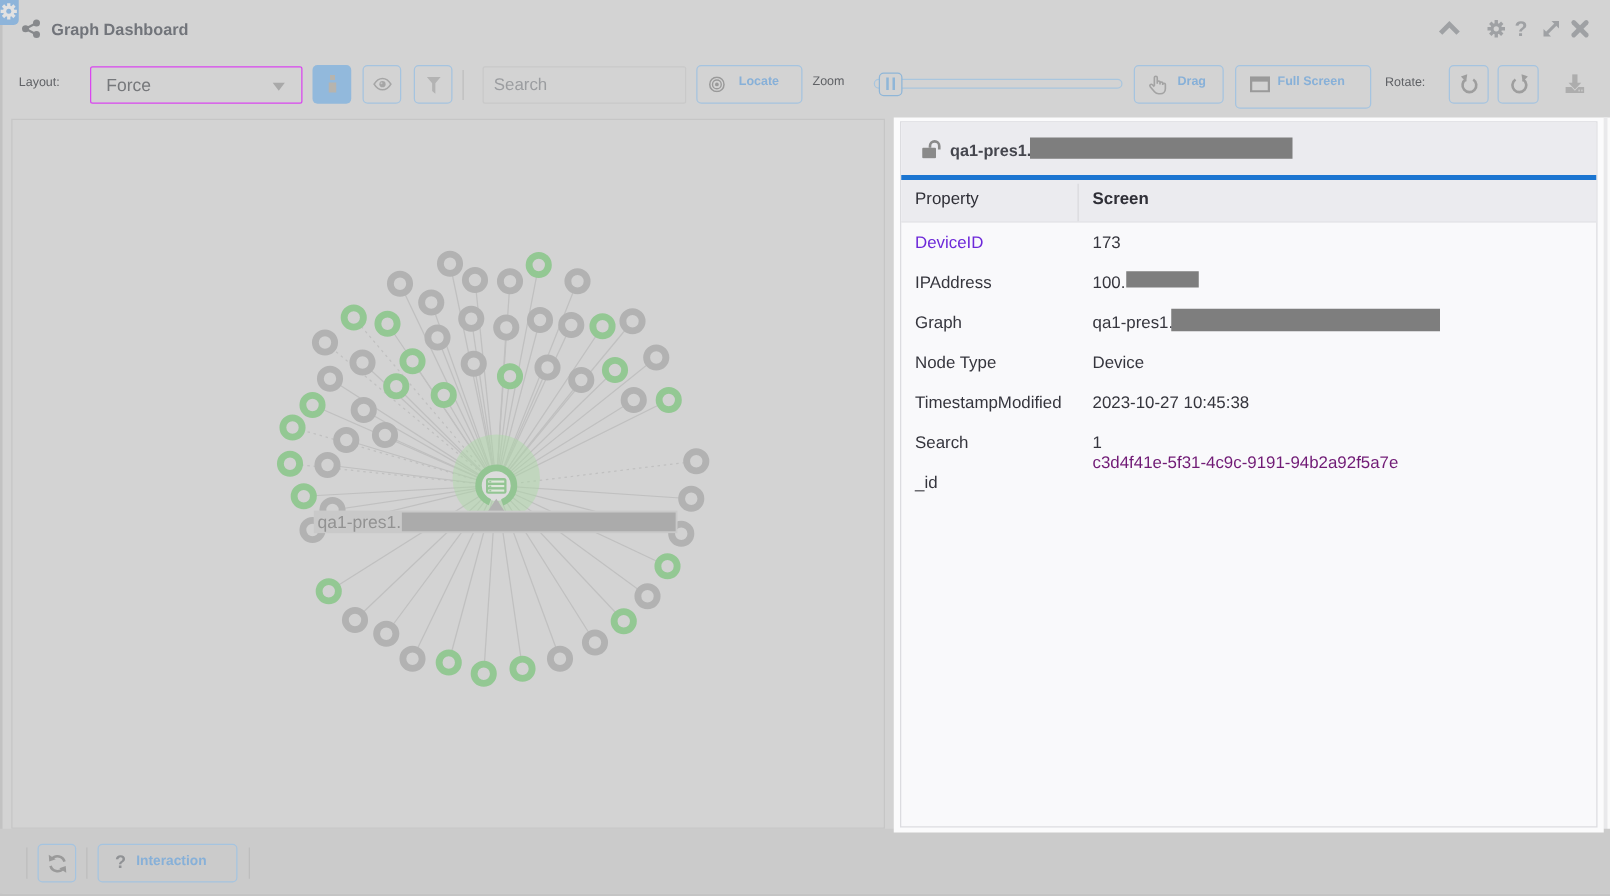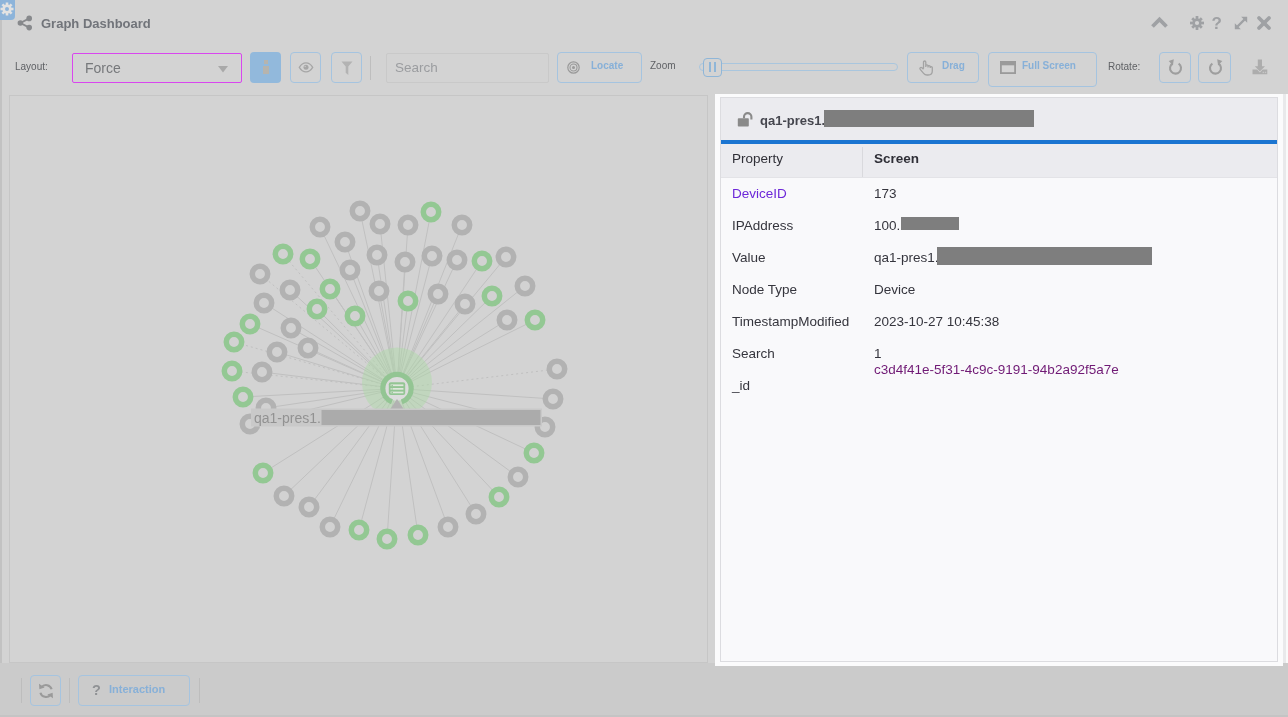--- a/index.html
+++ b/index.html
@@ -307,21 +307,21 @@
     <div class="abs" style="left:0;top:42px;right:0;height:3.5px;background:#1b75d1"></div>
     <div class="abs" style="left:0;top:45.5px;right:0;height:34px;background:#ebebef;border-bottom:1px solid #e3e3e7"></div>
     <div class="abs" style="left:141px;top:49px;width:1px;height:30px;background:#d9d9dd"></div>
     <div class="abs" style="left:11px;top:53px;font-size:13.5px;font-weight:normal;color:#2f2f37">Property</div>
     <div class="abs" style="left:153px;top:53px;font-size:13.5px;font-weight:bold;color:#2f2f37">Screen</div>
 <div class="abs" style="left:11px;top:87.5px;font-size:13.5px;color:#6d28d9">DeviceID</div>
 <div class="abs" style="left:153px;top:87.5px;font-size:13.5px;color:#35353d">173</div>
 <div class="abs" style="left:11px;top:119.5px;font-size:13.5px;color:#35353d">IPAddress</div>
 <div class="abs" style="left:153px;top:119.5px;font-size:13.5px;color:#35353d">100.</div>
 <div class="abs" style="left:180px;top:118.5px;width:58px;height:13px;background:#7e7e7e"></div>
-<div class="abs" style="left:11px;top:151.5px;font-size:13.5px;color:#35353d">Value</div>
+<div class="abs" style="left:11px;top:151.5px;font-size:13.5px;color:#35353d">Graph</div>
 <div class="abs" style="left:153px;top:151.5px;font-size:13.5px;color:#35353d">qa1-pres1.</div>
 <div class="abs" style="left:216px;top:149.0px;width:215px;height:18px;background:#7e7e7e"></div>
 <div class="abs" style="left:11px;top:183.5px;font-size:13.5px;color:#35353d">Node Type</div>
 <div class="abs" style="left:153px;top:183.5px;font-size:13.5px;color:#35353d">Device</div>
 <div class="abs" style="left:11px;top:215.5px;font-size:13.5px;color:#35353d">TimestampModified</div>
 <div class="abs" style="left:153px;top:215.5px;font-size:13.5px;color:#35353d">2023-10-27 10:45:38</div>
 <div class="abs" style="left:11px;top:247.5px;font-size:13.5px;color:#35353d">Search</div>
 <div class="abs" style="left:153px;top:247.5px;font-size:13.5px;color:#35353d">1</div>
 <div class="abs" style="left:11px;top:279.5px;font-size:13.5px;color:#35353d">_id</div>
 <div class="abs" style="left:153px;top:264px;font-size:13.5px;color:#701a75">c3d4f41e-5f31-4c9c-9191-94b2a92f5a7e</div>

